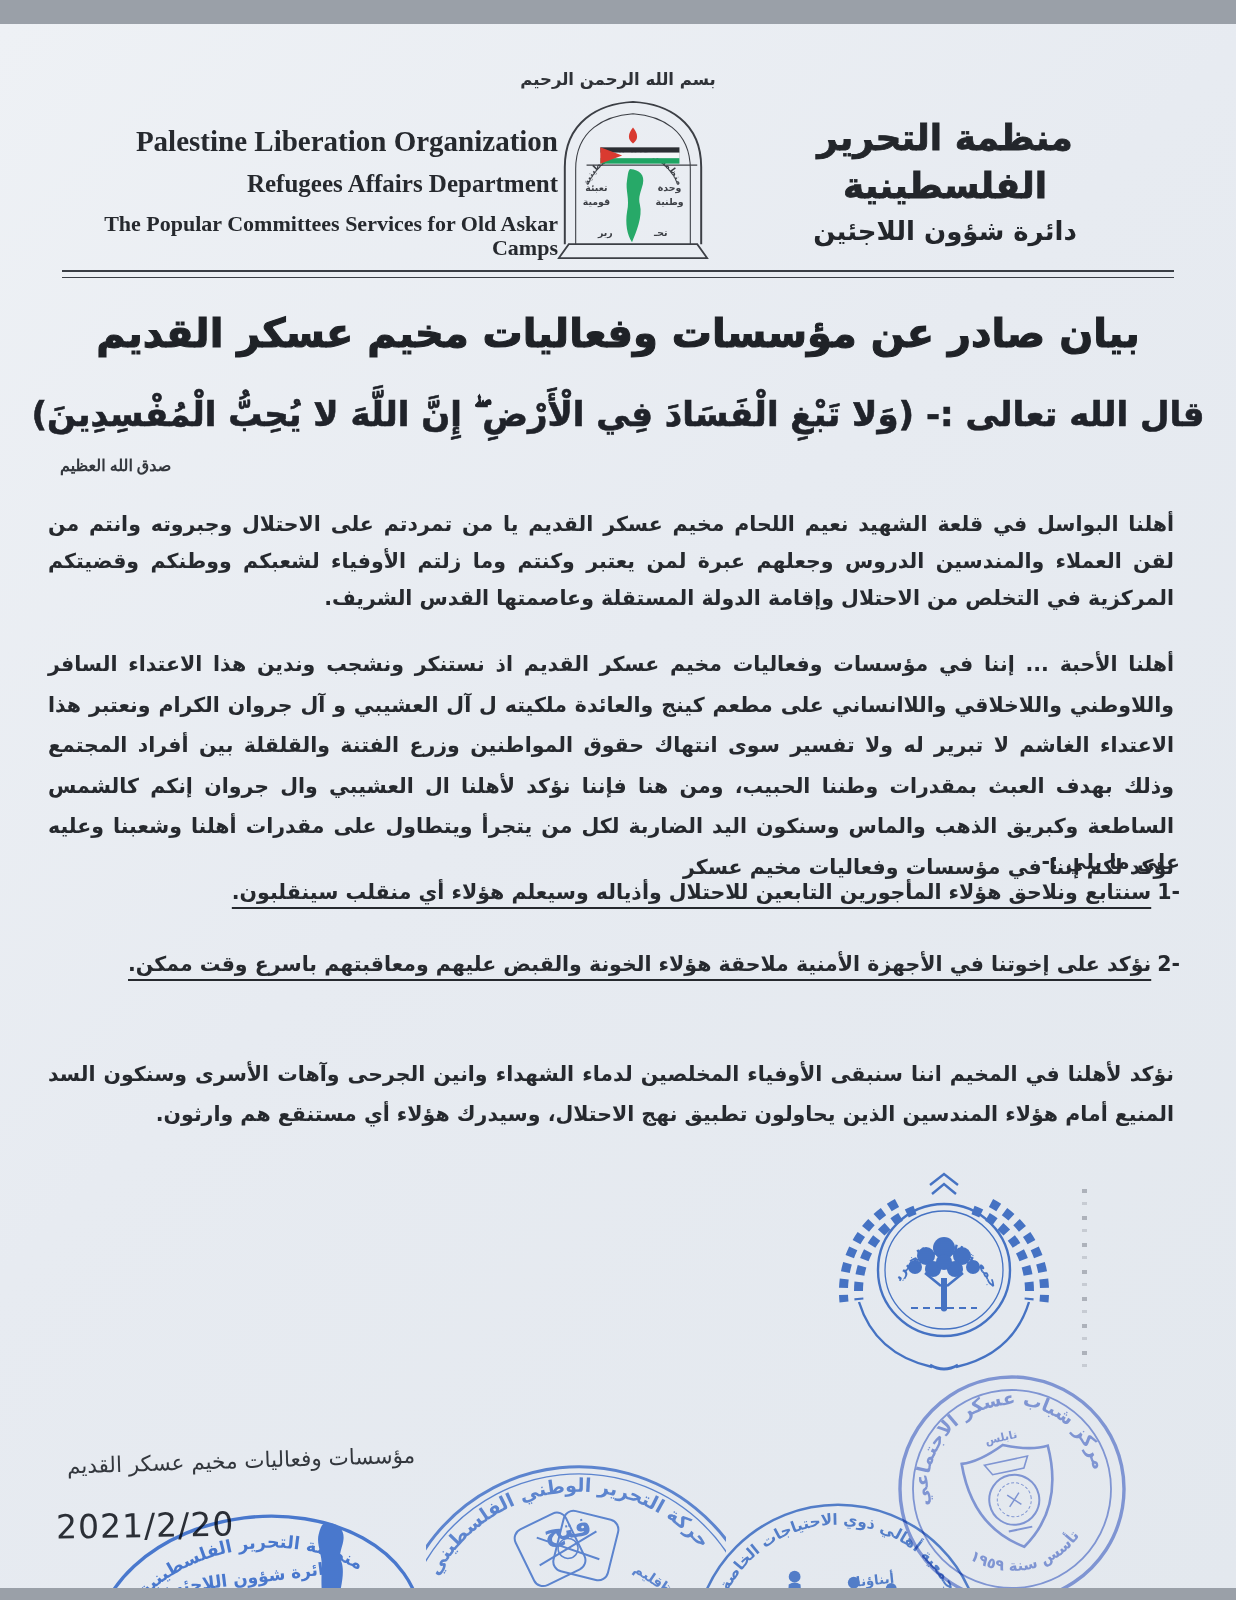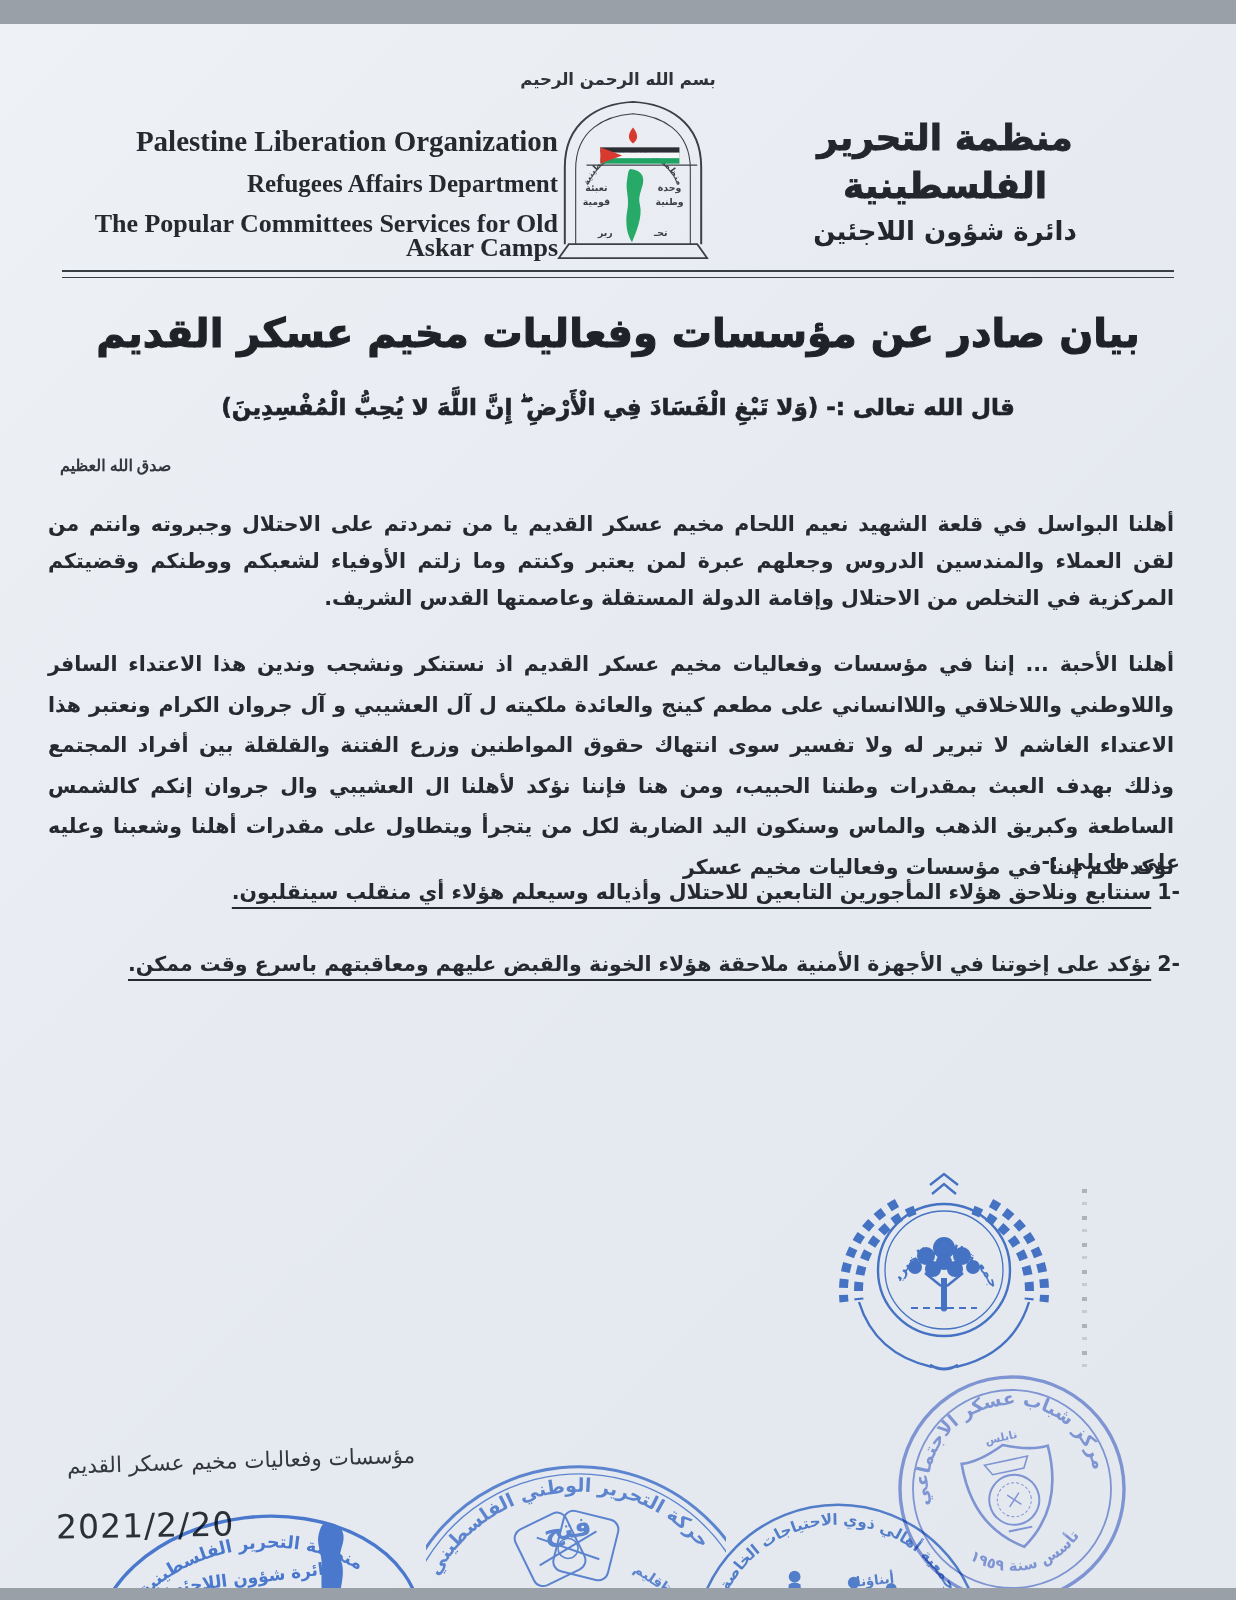--- a/index.html
+++ b/index.html
@@ -7,28 +7,28 @@
     position:relative;width:1236px;height:1564px;overflow:hidden;
     background:linear-gradient(135deg,#eef1f5 0%,#e7ebf1 45%,#e3e8ee 100%);
     font-family:"DejaVu Sans",sans-serif;color:#26292e;margin-top:24px;
   }
   .abs{position:absolute;}
   .rtl{direction:rtl;unicode-bidi:isolate;}
   .bismillah{left:0;top:46px;width:100%;text-align:center;font-size:16.5px;font-weight:bold;color:#2f3237;}
   .header-en{left:88px;top:100px;width:470px;text-align:right;color:#26292e;font-family:"Liberation Serif","DejaVu Serif",serif;}
   .en1{font-size:29px;font-weight:bold;line-height:34px;margin-bottom:11px;}
   .en2{font-size:25px;font-weight:bold;line-height:30px;margin-bottom:13px;}
-  .en3{font-size:26px;font-weight:bold;line-height:24px;}
+  .en3{font-size:22px;font-weight:bold;line-height:24px;}
   .header-ar{left:730px;top:90px;width:430px;text-align:center;color:#23262b;}
   .ar1{font-size:36px;font-weight:bold;line-height:48px;-webkit-text-stroke:0.8px #23262b;}
   .ar2{font-size:26px;font-weight:bold;line-height:42px;}
   .ar3{font-size:21px;font-weight:bold;line-height:36px;}
   .rule{left:62px;top:246px;width:1112px;height:5px;border-top:2.5px solid #3a3e45;border-bottom:1.5px solid #3a3e45;}
   .title{left:0;top:286px;width:100%;text-align:center;font-size:40px;font-weight:bold;color:#1f2227;-webkit-text-stroke:1.1px #1f2227;}
-  .verse{left:0;top:370px;width:100%;text-align:center;font-size:23px;font-weight:bold;color:#20232a;-webkit-text-stroke:0.6px #20232a;}
+  .verse{left:0;top:370px;width:100%;text-align:center;font-size:34px;font-weight:bold;color:#20232a;-webkit-text-stroke:0.6px #20232a;}
   .sadaqa{left:60px;top:432px;font-size:16px;font-weight:bold;color:#33373d;font-family:Liberation Serif, serif;}
   .para{left:48px;width:1126px;text-align:justify;font-weight:bold;color:#26292e;}
   .p1{top:482px;font-size:20.5px;line-height:37px;}
   .p2{top:620px;font-size:20.5px;line-height:40.5px;}
   .p2tail{right:56px;top:826px;font-size:20.5px;font-weight:bold;}
   .docitem{right:56px;font-size:20.5px;font-weight:bold;text-decoration:underline;text-decoration-thickness:2px;text-underline-offset:8px;color:#26292e;}
   .item1{top:856px;} .item2{top:928px;}
   .num{direction:ltr;unicode-bidi:isolate;display:inline-block;margin-left:6px;}
   .p3{top:1030px;font-size:20.5px;line-height:40px;}
   .slogans{left:270px;top:1188px;width:580px;text-align:center;font-size:22px;font-weight:bold;color:#2a2d33;}
@@ -97,20 +97,21 @@
   <div class="abs para p2 rtl">أهلنا الأحبة ... إننا في مؤسسات وفعاليات مخيم عسكر القديم اذ نستنكر ونشجب وندين هذا الاعتداء السافر واللاوطني واللاخلاقي واللاانساني على مطعم كينج والعائدة ملكيته ل آل العشيبي و آل جروان الكرام ونعتبر هذا الاعتداء الغاشم لا تبرير له ولا تفسير سوى انتهاك حقوق المواطنين وزرع الفتنة والقلقلة بين أفراد المجتمع وذلك بهدف العبث بمقدرات وطننا الحبيب، ومن هنا فإننا نؤكد لأهلنا ال العشيبي وال جروان إنكم كالشمس الساطعة وكبريق الذهب والماس وسنكون اليد الضاربة لكل من يتجرأ ويتطاول على مقدرات أهلنا وشعبنا وعليه نؤكد لكم إننا في مؤسسات وفعاليات مخيم عسكر</div>
   <div class="abs p2tail rtl">على ما يلي :-</div>
 
   <div class="abs docitem item1 rtl">
     <span class="num">1-</span><span>سنتابع ونلاحق هؤلاء المأجورين التابعين للاحتلال وأذياله وسيعلم هؤلاء أي منقلب سينقلبون.</span>
   </div>
   <div class="abs docitem item2 rtl">
     <span class="num">2-</span><span>نؤكد على إخوتنا في الأجهزة الأمنية ملاحقة هؤلاء الخونة والقبض عليهم ومعاقبتهم باسرع وقت ممكن.</span>
   </div>
 
+  <div class="abs para p3 rtl">نؤكد لأهلنا في المخيم اننا سنبقى الأوفياء المخلصين لدماء الشهداء وانين الجرحى وآهات الأسرى وسنكون السد المنيع أمام هؤلاء المندسين الذين يحاولون تطبيق نهج الاحتلال، وسيدرك هؤلاء أي مستنقع هم وارثون.</div>
 
 
   <div class="abs artifact"></div>
 
   <svg class="stamp" style="left:813px;top:1136px;width:262px;height:232px;opacity:.92;" viewBox="0 0 262 232">
     <g stroke="#3e72cc" fill="none">
       <circle cx="131" cy="110" r="66" stroke-width="2.4"></circle>
       <circle cx="131" cy="110" r="59" stroke-width="1.3"></circle>
       <path d="M119,34 L131,24 L143,34" stroke-width="2.4"></path>
       <path d="M117,25 L131,14 L145,25" stroke-width="2.4"></path>

